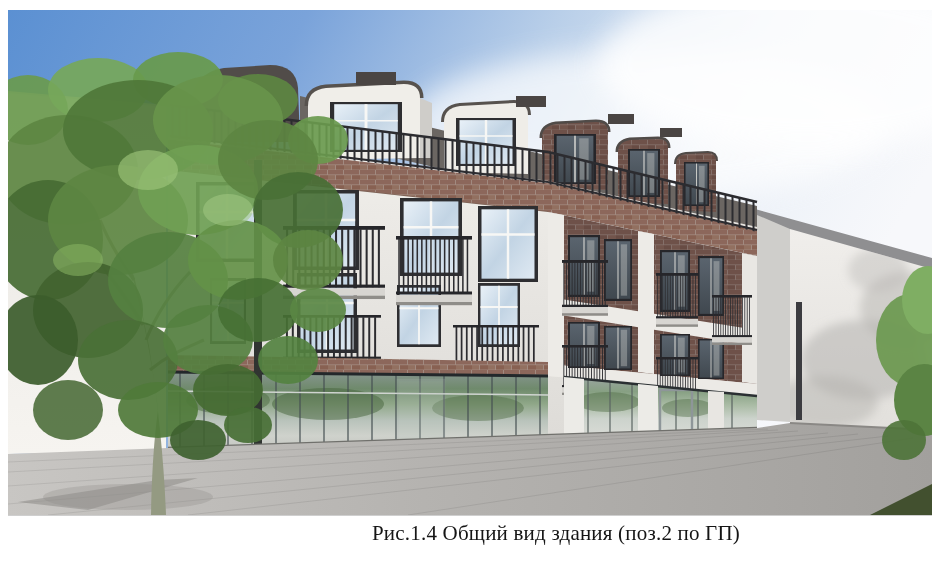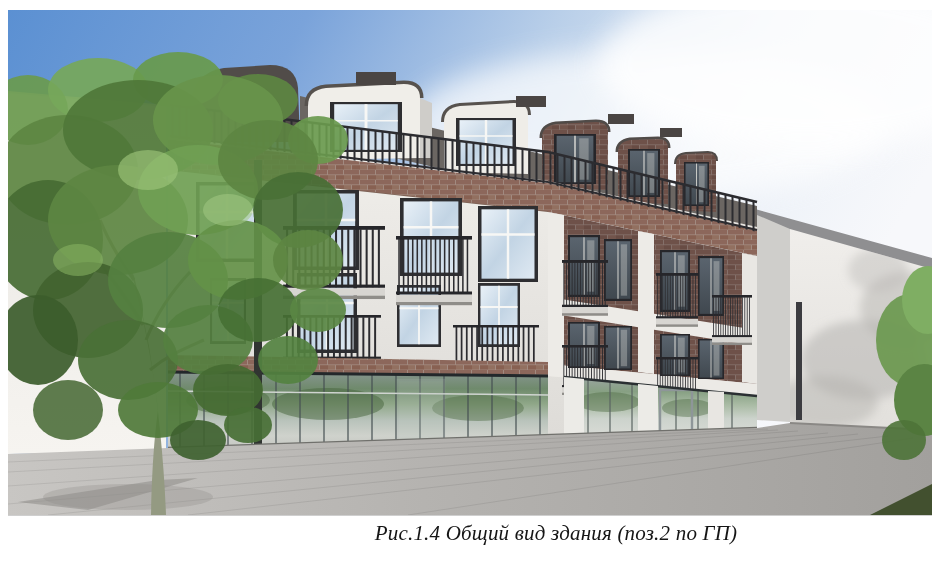--- a/index.html
+++ b/index.html
@@ -1,17 +1,17 @@
 <!DOCTYPE html>
 <html style="--sky-blue: #5b90d2; --facade-white: #efede9; --brick-light: #8c675b; --brick-dark: #6e5149; --roof-gray: #514c49; --railing-dark: #2c2c30; --pavement-gray: #b5b3b0; --foliage-green: #5d8542; --grass-dark: #42502f; --caption-color: #151515;"><head>
 <meta charset="utf-8">
 <style>
   html,body{margin:0;padding:0;background:#ffffff;}
   .page{position:relative;width:938px;height:562px;background:#fff;overflow:hidden;
-        font-family:"Liberation Serif","DejaVu Serif",serif;font-style:italic;}
+        font-family:"Liberation Serif","DejaVu Serif",serif;}
   .figure{position:absolute;left:8px;top:10px;width:924px;height:505px;margin:0;
           border-bottom:1px solid #cfcfcf;}
   .figure svg{display:block;width:924px;height:505px;}
   .caption{position:absolute;left:174px;right:0;top:521px;text-align:center;
            font-size:21px;color:var(--caption-color,#151515);letter-spacing:.2px;
            font-family:"Liberation Serif","DejaVu Serif",serif;}
 </style>
 </head>
 <body>
 

